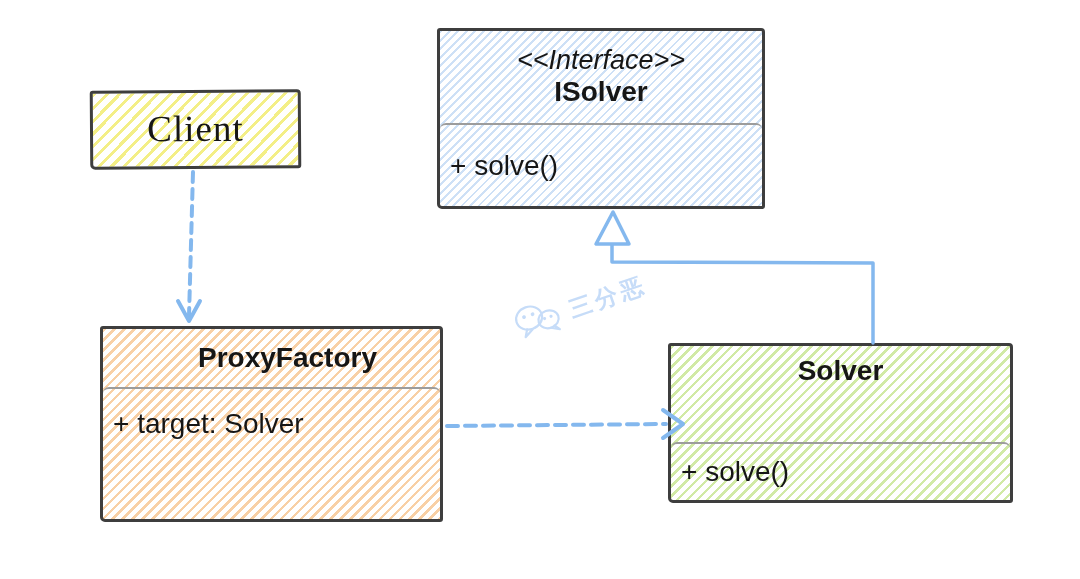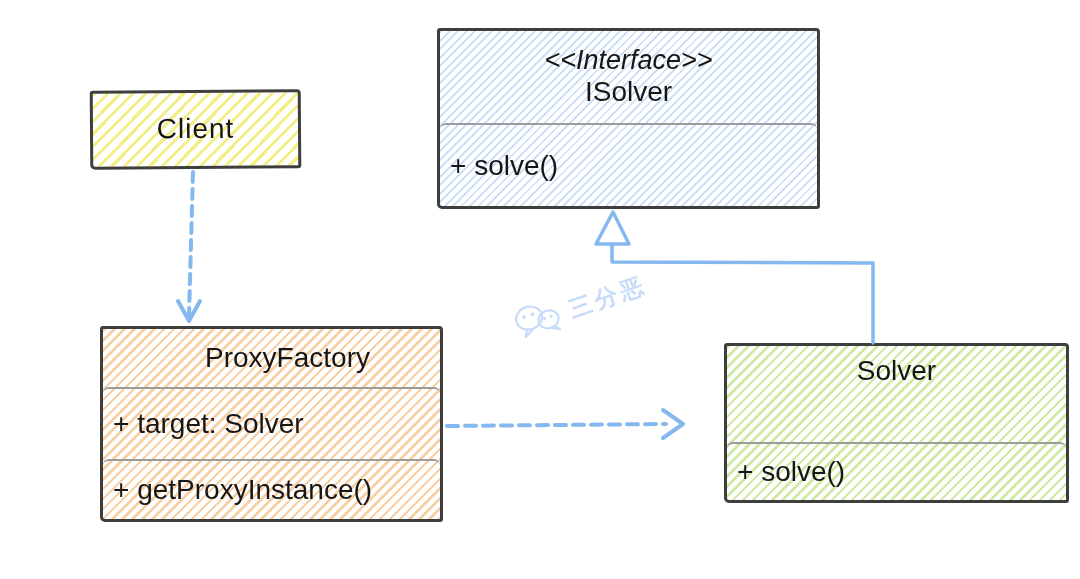--- a/index.html
+++ b/index.html
@@ -37,63 +37,63 @@
   .compartment {
     box-sizing: border-box;
     display: flex;
     align-items: center;
     overflow: hidden;
   }
   .compartment + .compartment { border-top: 2px solid #9c9c9c; border-radius: 6px; }
 
   .header { justify-content: center; }
 
-  .cls-name  { font-weight: normal; font-size: 28px; line-height: 1.15; }
+  .cls-name  { font-weight: bold; font-size: 28px; line-height: 1.15; }
   .stereotype { font-style: italic; font-size: 27px; line-height: 1.15; }
   .member { font-size: 28px; padding-left: 10px; }
 
   
   #box-client {
     left: 90px; top: 90px; width: 211px; height: 79px;
     transform: rotate(-0.4deg);
     background-image: repeating-linear-gradient(135deg,
       rgba(243,238,128,0.95) 0px, rgba(243,238,128,0.95) 3px,
       rgba(255,255,255,0) 3px, rgba(255,255,255,0) 9px);
   }
   #box-client .cls-name {
-    font-family: Liberation Sans, sans-serif;
+    font-family: Liberation Serif, serif;
     font-weight: normal;
-    font-size: 28px;
+    font-size: 37px;
     letter-spacing: 1px;
   }
 
   
   #box-isolver {
-    left: 437px; top: 28px; width: 383px; height: 181px;
+    left: 437px; top: 28px; width: 328px; height: 181px;
     background-image: repeating-linear-gradient(135deg,
       rgba(189,214,243,0.75) 0px, rgba(189,214,243,0.75) 2px,
       rgba(255,255,255,0) 2px, rgba(255,255,255,0) 6px);
   }
   #box-isolver .header { flex: 0 0 92px; flex-direction: column; justify-content: center; }
   #box-isolver .methods { flex: 1 1 auto; }
 
   
   #box-proxyfactory {
     left: 100px; top: 326px; width: 343px; height: 196px;
     background-image: repeating-linear-gradient(135deg,
       rgba(247,200,150,0.85) 0px, rgba(247,200,150,0.85) 2.5px,
       rgba(255,255,255,0) 2.5px, rgba(255,255,255,0) 7px);
   }
   #box-proxyfactory .header { flex: 0 0 58px; padding-left: 32px; }
   #box-proxyfactory .attrs  { flex: 0 0 72px; }
   #box-proxyfactory .methods{ flex: 1 1 auto; }
 
   
   #box-solver {
-    left: 724px; top: 343px; width: 345px; height: 160px;
+    left: 668px; top: 343px; width: 345px; height: 160px;
     background-image: repeating-linear-gradient(135deg,
       rgba(201,230,150,0.85) 0px, rgba(201,230,150,0.85) 2.5px,
       rgba(255,255,255,0) 2.5px, rgba(255,255,255,0) 7px);
   }
   #box-solver .header { flex: 0 0 96px; align-items: flex-start; padding-top: 9px; }
   #box-solver .methods { flex: 1 1 auto; }
 
   
   .watermark {
     position: absolute;
@@ -170,23 +170,20 @@
     </div>
   </div>
 
   <div class="uml-box" id="box-proxyfactory">
     <div class="compartment header">
       <span class="cls-name">ProxyFactory</span>
     </div>
     <div class="compartment attrs">
       <span class="member">+ target: Solver</span>
     </div>
-    <div class="compartment methods">
-      <span class="member">+ getProxyInstance()</span>
-    </div>
   </div>
 
   <div class="uml-box" id="box-solver">
     <div class="compartment header">
       <span class="cls-name">Solver</span>
     </div>
     <div class="compartment methods">
       <span class="member">+ solve()</span>
     </div>
   </div>

